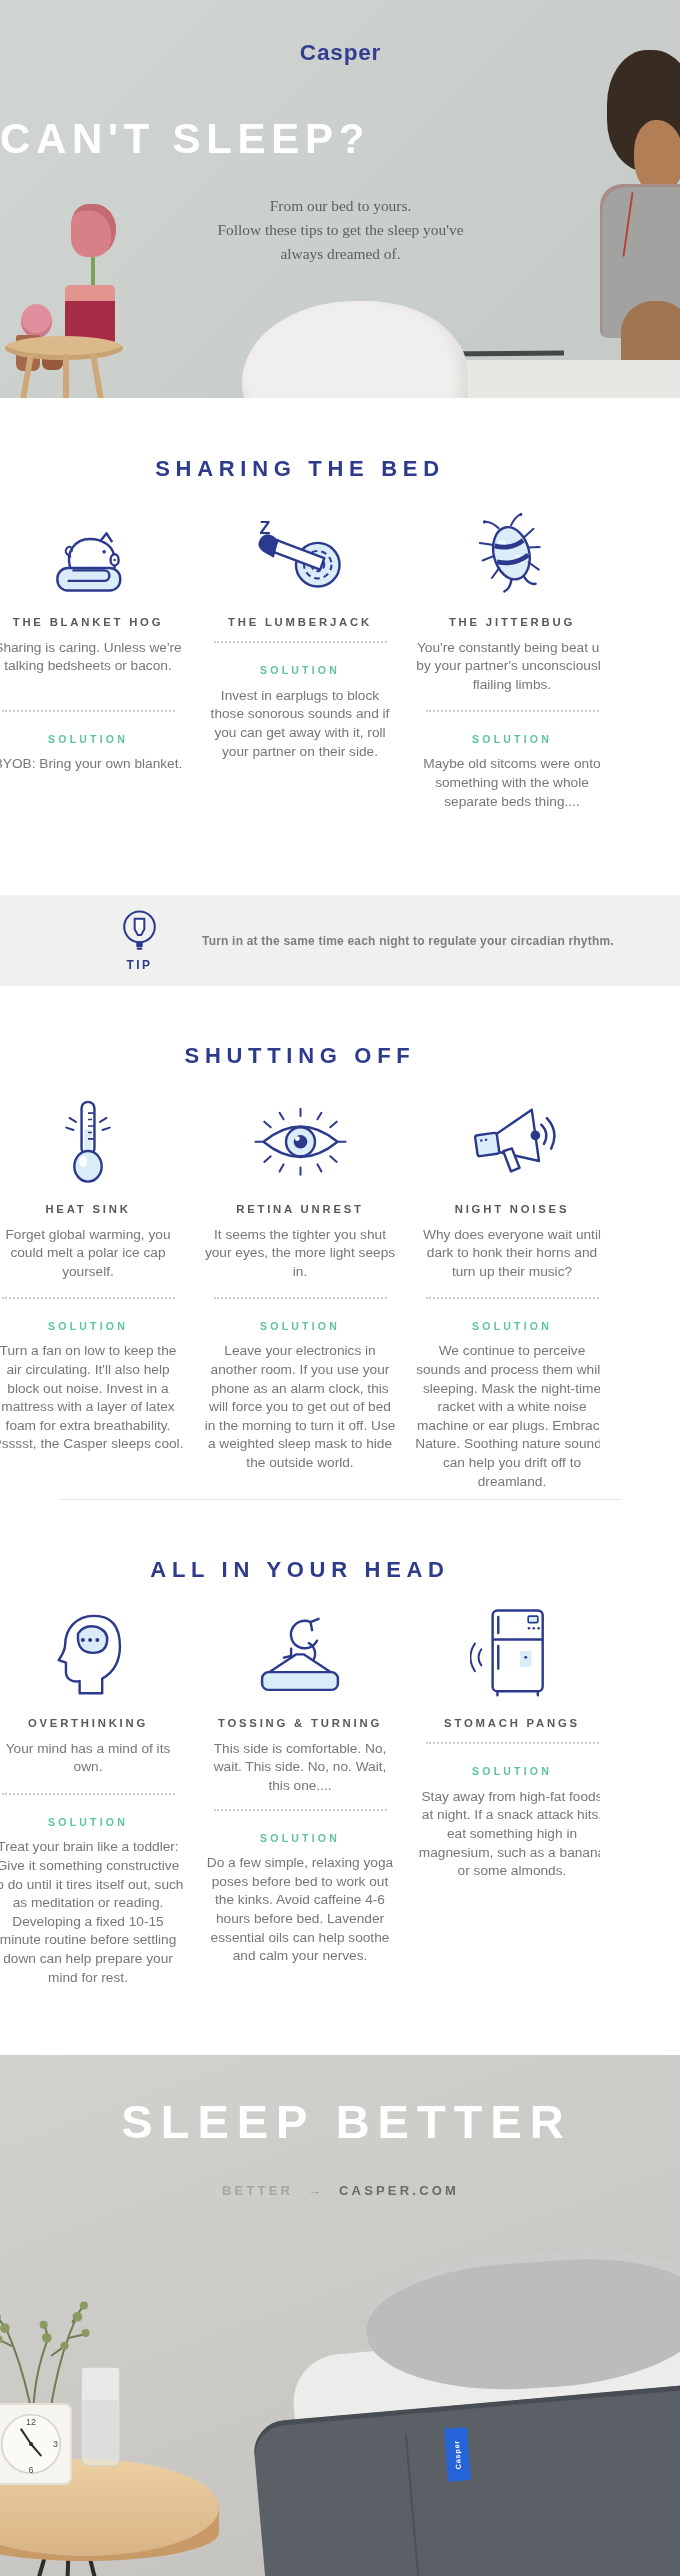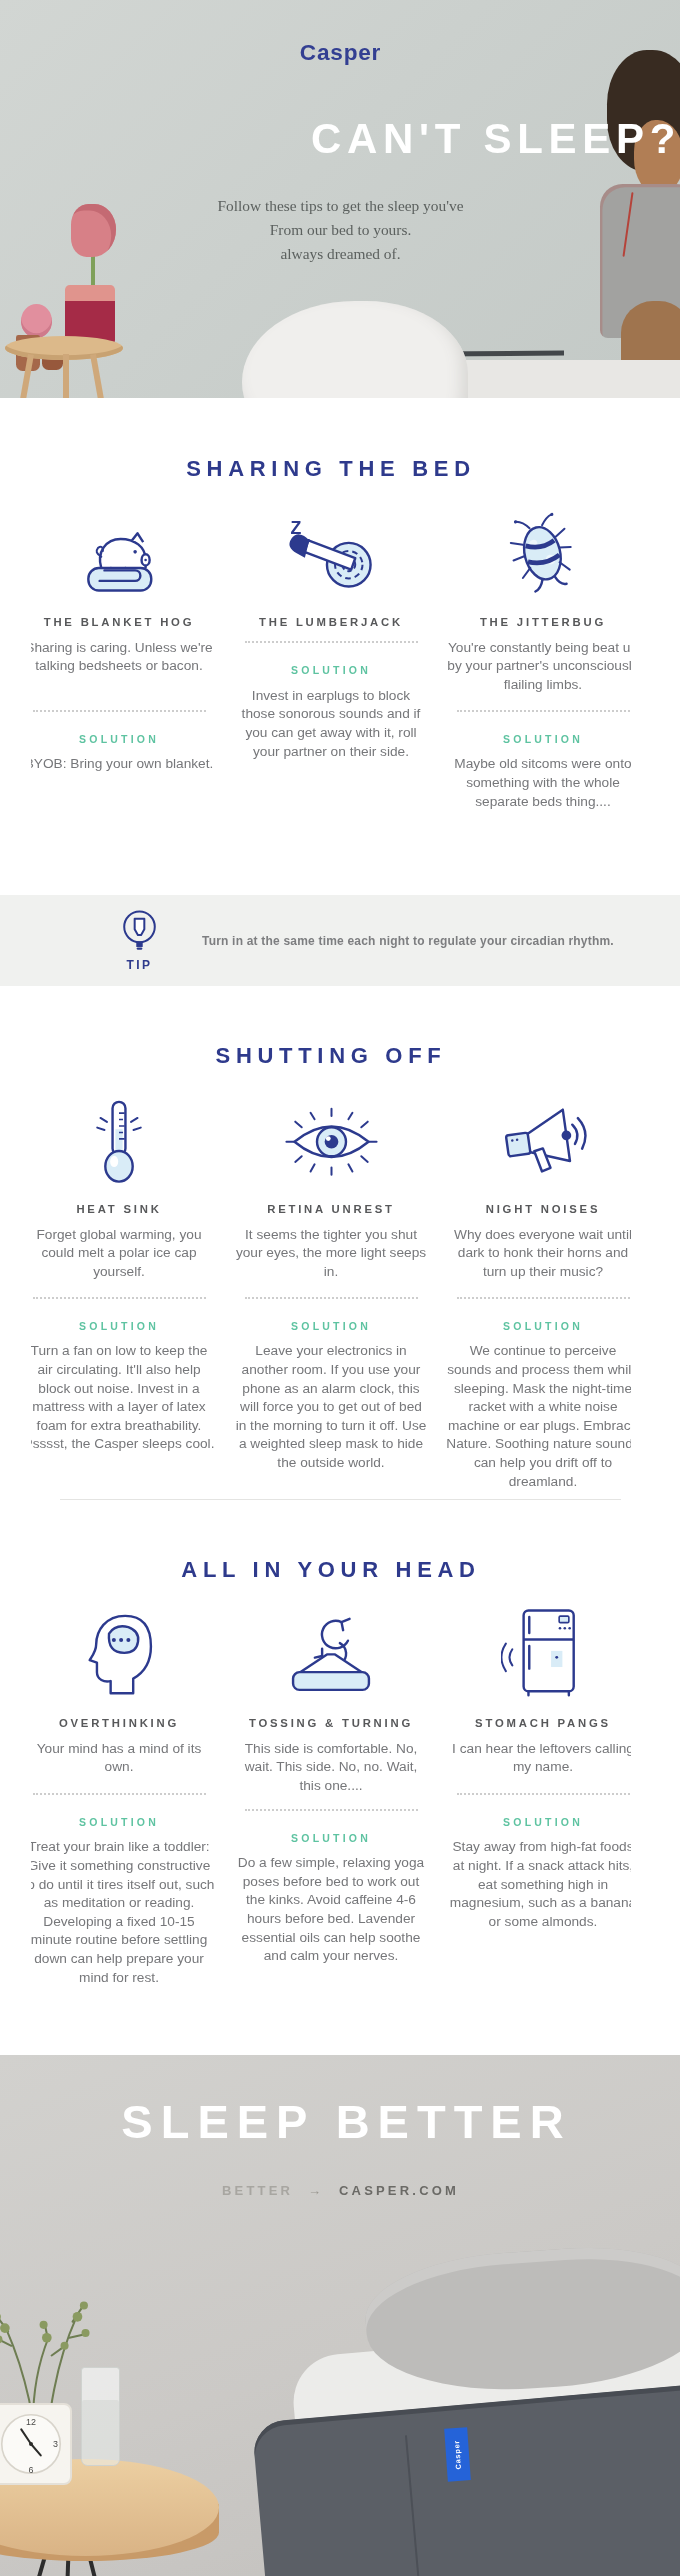--- a/index.html
+++ b/index.html
@@ -2,21 +2,21 @@
 <html style="font-size:13px"><head>
 <meta charset="utf-8">
 <style>
   html,body{margin:0;padding:0;background:#ffffff;}
   body{width:681px;font-family:"Liberation Sans",sans-serif;-webkit-font-smoothing:antialiased;}
   
   .hero{position:relative;width:681px;height:398px;overflow:hidden;
         background:linear-gradient(135deg,#d2d6d3 0%,#cbd0cd 45%,#c3c9c6 100%);}
   .hero-logo{position:absolute;top:40px;left:0;right:0;text-align:center;
         font-size:22.6px;font-weight:bold;letter-spacing:0.8px;color:#333f92;z-index:6;}
-  .hero-h1{position:absolute;top:115px;left:0;right:0;margin:0;text-align:right;z-index:6;
+  .hero-h1{position:absolute;top:115px;left:0;right:0;margin:0;text-align:left;z-index:6;
         font-size:42px;font-weight:bold;letter-spacing:5.7px;color:#ffffff;}
   .hero-sub{position:absolute;top:194px;left:0;right:0;margin:0;text-align:center;z-index:6;
         font-family:"Liberation Serif",serif;font-size:15.4px;line-height:24px;color:#5c615f;}
   .ph{position:absolute;z-index:1;}
   .man-hair{right:-14.5px;top:50px;width:89px;height:121px;background:#382b21;border-radius:48% 52% 55% 45%;}
   .man-face{right:-3.2px;top:120px;width:50px;height:74px;background:#b17e55;border-radius:45% 55% 50% 50%;}
   .man-shirt{right:-24px;top:184px;width:105px;height:154px;background:#a2a2a0;border-radius:22.6px 29px 8px 8px;box-shadow:inset 2.4px 3.2px 0 #c0392f33;}
   .man-trim{right:52px;top:192px;width:2.4px;height:65px;background:#b5433a;transform:rotate(8deg);border-radius:1.6px;}
   .man-leg{right:-9.7px;top:301px;width:70px;height:89px;background:#9f744e;border-radius:32px 32px 0 0;}
   .hero-pillow{left:242px;top:301px;width:226px;height:162px;background:#f0efed;border-radius:50% 45% 40% 50%;box-shadow:inset -6.5px -8px 14.5px #d8d7d4;}
@@ -27,21 +27,21 @@
   .leg1{left:22.6px;transform:rotate(10deg);}
   .leg2{left:63px;}
   .leg3{left:95px;transform:rotate(-10deg);}
   .flower{left:71px;top:204px;width:45px;height:53px;background:#d78087;border-radius:45% 55% 60% 40%;box-shadow:inset -4.8px 6.5px 0 #c46a73;}
   .flower-stem{left:91px;top:252px;width:4px;height:39px;background:#7fa05a;}
   .planter{left:65px;top:285px;width:50px;height:63px;background:linear-gradient(#e0948d 0 26%,#a52b47 26% 100%);border-radius:4.8px 4.8px 8px 8px;}
   .cactus{left:21px;top:304px;width:31px;height:34px;background:#e18f9e;border-radius:50%;box-shadow:inset 0 -4.8px 0 #cf7a8b;}
   .pot-s{top:335px;width:24px;height:36px;background:#a5684a;border-radius:2.4px 2.4px 6.5px 6.5px;}
   .pot1{left:16px;} .pot2{left:42px;top:339px;width:21px;height:31px;background:#97583c;}
   
-  .sec{width:600px;text-align:center;box-sizing:border-box;overflow:hidden;margin-left:31px;}
+  .sec{width:600px;text-align:center;box-sizing:border-box;overflow:hidden;}
   .sec1{height:497px;padding-top:58px;}
   .sec2{height:513px;padding-top:57px;}
   .sec3{height:555px;padding-top:57px;}
   .sec-h{margin:0;font-size:22px;font-weight:bold;letter-spacing:5.7px;color:#2e3a8c;}
   .row{display:flex;justify-content:center;gap:18px;margin-top:24px;}
   .card{width:196px;}
   .icon-box{height:91px;display:flex;align-items:flex-end;justify-content:center;margin-bottom:19.4px;}
   .card-title{font-size:11.3px;font-weight:bold;letter-spacing:2.8px;color:#57585a;}
   .problem{margin:10.5px auto 0;width:192px;font-size:13.7px;line-height:18.6px;color:#76777a;}
   .sec1 .problem,.sec2 .problem{min-height:58px;}
@@ -100,22 +100,22 @@
   <div class="ph pot-s pot1"></div>
   <div class="ph pot-s pot2"></div>
   <div class="ph stool-top"></div>
   <div class="ph stool-leg leg1"></div>
   <div class="ph stool-leg leg2"></div>
   <div class="ph stool-leg leg3"></div>
 
   <div class="hero-logo">Casper</div>
   <h1 class="hero-h1">CAN'T SLEEP?</h1>
   <p class="hero-sub">
+    <span style="display:block">From our bed to yours.</span>
     <span style="display:block">Follow these tips to get the sleep you've</span>
-    <span style="display:block">From our bed to yours.</span>
     <span style="display:block">always dreamed of.</span>
   </p>
 </header>
 
 <section class="sec sec1">
   <h2 class="sec-h">SHARING THE BED</h2>
   <div class="row">
 
     <div class="card">
       <div class="icon-box">
@@ -315,21 +315,20 @@
           <rect x="72" y="11" width="12" height="8" rx="1.5" fill="#d9ecf7" stroke="#2c3a8e" stroke-width="2"></rect>
           <circle cx="73" cy="26" r="1.6" fill="#2c3a8e"></circle>
             <circle cx="79" cy="26" r="1.6" fill="#2c3a8e"></circle>
             <circle cx="85" cy="26" r="1.6" fill="#2c3a8e"></circle>
           <rect x="62" y="54" width="14" height="20" fill="#d9ecf7"></rect>
           <circle cx="69" cy="62" r="1.8" fill="#2c3a8e"></circle>
           <path d="M34 104 v5 M84 104 v5" stroke="#2c3a8e" stroke-width="3" stroke-linecap="round"></path>
         </svg>
       </div>
       <div class="card-title">STOMACH PANGS</div>
-      <div class="problem">I can hear the leftovers calling my name.</div>
       <div class="dotted"></div>
       <div class="sol-label">SOLUTION</div>
       <div class="solution">Stay away from high-fat foods at night. If a snack attack hits, eat something high in magnesium, such as a banana or some almonds.</div>
     </div>
   </div>
 </section>
 
 <footer class="foot">
   <svg class="fp" style="left:-8px;top:202px;z-index:2" width="129" height="226" viewBox="0 0 160 280">
     <g stroke="#6e7d52" stroke-width="2.5" fill="none" stroke-linecap="round">

